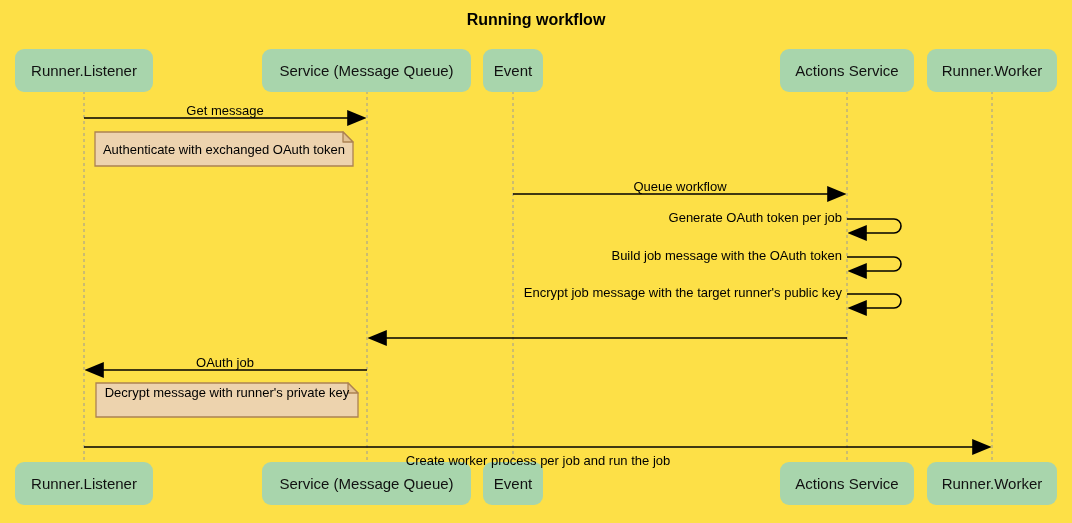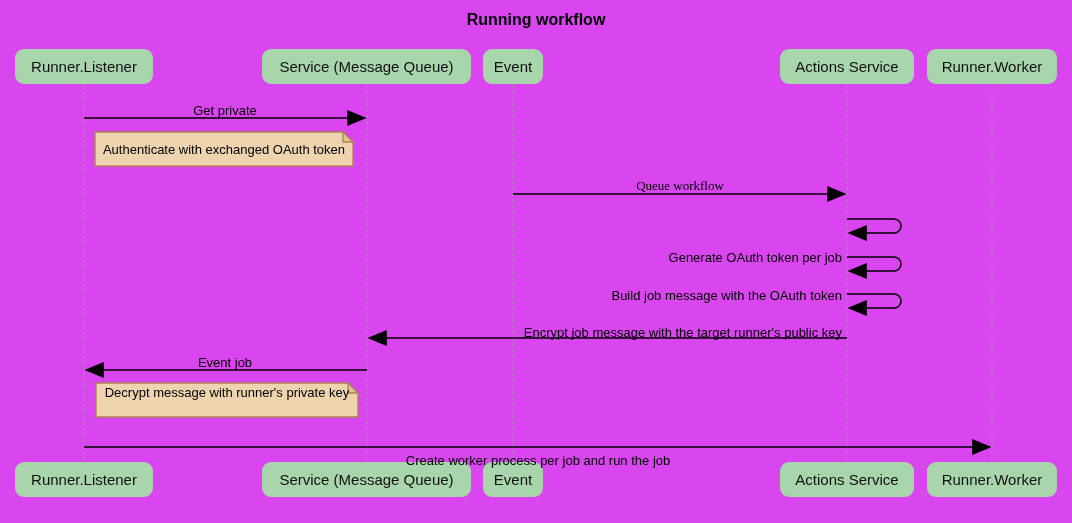--- a/index.html
+++ b/index.html
@@ -4,58 +4,57 @@
 <style>
   html, body {
     margin: 0; padding: 0;
     background: #ffffff;
     font-family: "Liberation Sans", "DejaVu Sans", sans-serif;
   }
   .diagram {
     position: relative;
     width: 1072px;
     height: 523px;
-    background: #d946ef;
+    background: #fde047;
     overflow: hidden;
   }
   .title {
     position: absolute;
     left: 0; right: 0; top: 11px;
     text-align: center;
     font-size: 16px;
     font-weight: bold;
     color: #000000;
   }
   .links {
     position: absolute;
     left: 0; top: 0;
   }
   .actor {
     position: absolute;
-    height: 35px;
+    height: 43px;
     background: #a8d5ac;
     border-radius: 9px;
     display: flex;
     align-items: center;
     justify-content: center;
     font-size: 15px;
     color: #111111;
     white-space: nowrap;
     box-sizing: border-box;
   }
   .msg-label {
     position: absolute;
     transform: translate(-50%, -50%);
     font-size: 13px;
     color: #000000;
     white-space: nowrap;
   }
   .msg-label.right-align {
     transform: translate(-100%, -50%);
-    margin-top: 40px;
   }
   .note-text {
     position: absolute;
     display: flex;
     align-items: center;
     justify-content: center;
     font-size: 13px;
     color: #000000;
     white-space: nowrap;
   }
@@ -126,24 +125,24 @@
   <div class="actor" style="left:483px; top:462px; width:60px;">
       <span>Event</span>
     </div>
   <div class="actor" style="left:780px; top:462px; width:134px;">
       <span>Actions Service</span>
     </div>
   <div class="actor" style="left:927px; top:462px; width:130px;">
       <span>Runner.Worker</span>
     </div>
 
-  <div class="msg-label" style="left:225px; top:110px;">Get private</div>
-  <div class="msg-label" style="left:680px; top:186px;font-family:Liberation Serif, serif;">Queue workflow</div>
+  <div class="msg-label" style="left:225px; top:110px;">Get message</div>
+  <div class="msg-label" style="left:680px; top:186px;">Queue workflow</div>
   <div class="msg-label right-align" style="left:842px; top:217px;">Generate OAuth token per job</div>
   <div class="msg-label right-align" style="left:842px; top:292px;">Encrypt job message with the target runner's public key</div>
   <div class="msg-label right-align" style="left:842px; top:255px;">Build job message with the OAuth token</div>
-  <div class="msg-label" style="left:225px; top:362px;">Event job</div>
+  <div class="msg-label" style="left:225px; top:362px;">OAuth job</div>
   <div class="msg-label" style="left:538px; top:439px;margin-top:21px;">Create worker process per job and run the job</div>
 
   <div class="note-text" style="left:95px; top:132px; width:258px; height:34px;">Authenticate with exchanged OAuth token</div>
   <div class="note-text" style="left:96px; top:383px; width:262px; height:18px;">Decrypt message with runner's private key</div>
 
 </div>
 
 </body></html>

